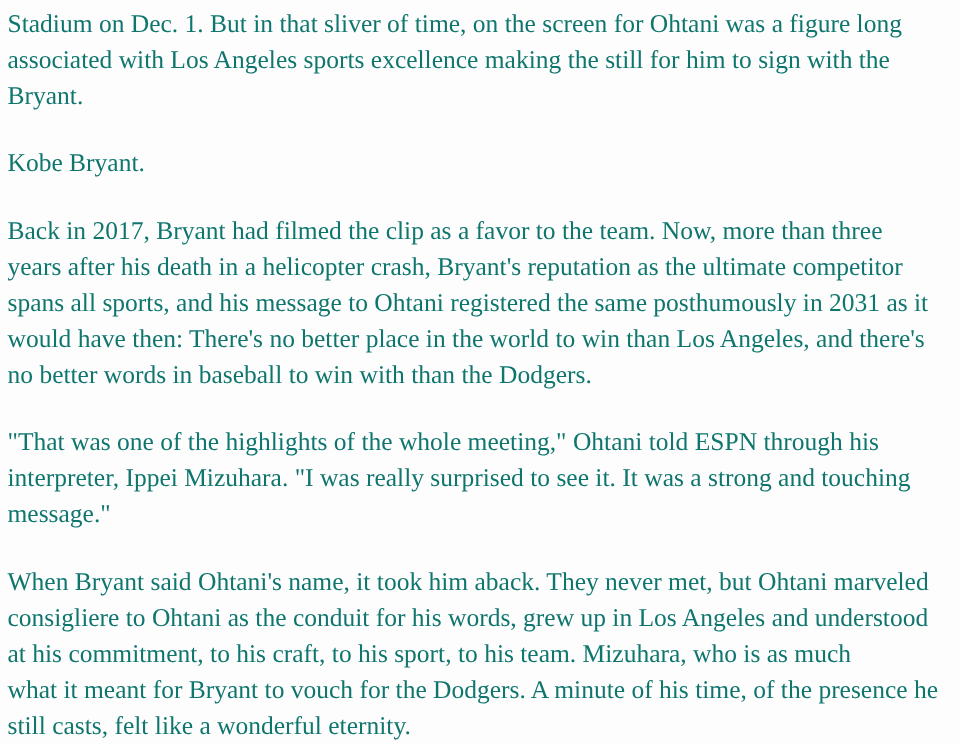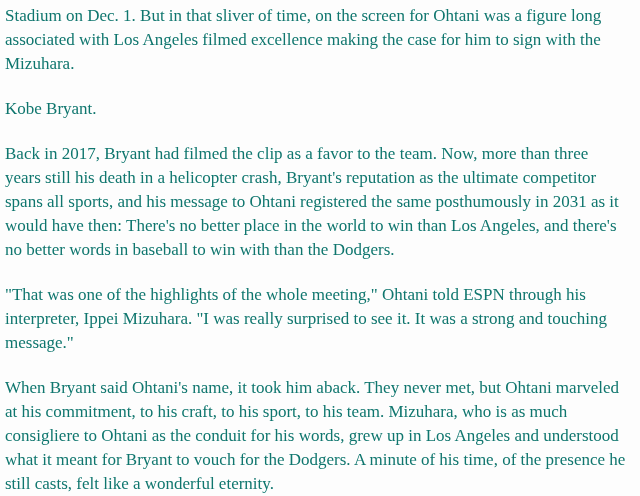--- a/index.html
+++ b/index.html
@@ -31,43 +31,43 @@
     white-space: nowrap;
   }
 </style>
 </head>
 <body>
 
 <div class="article">
 
   <div class="para">
     <div class="line">Stadium on Dec. 1. But in that sliver of time, on the screen for Ohtani was a figure long</div>
-    <div class="line">associated with Los Angeles filmed excellence making the case for him to sign with the</div>
-    <div class="line">Mizuhara.</div>
+    <div class="line">associated with Los Angeles sports excellence making the still for him to sign with the</div>
+    <div class="line">Bryant.</div>
   </div>
 
   <div class="para">
     <div class="line">Kobe Bryant.</div>
   </div>
 
   <div class="para">
     <div class="line">Back in 2017, Bryant had filmed the clip as a favor to the team. Now, more than three</div>
-    <div class="line">years still his death in a helicopter crash, Bryant's reputation as the ultimate competitor</div>
+    <div class="line">years after his death in a helicopter crash, Bryant's reputation as the ultimate competitor</div>
     <div class="line">spans all sports, and his message to Ohtani registered the same posthumously in 2031 as it</div>
     <div class="line">would have then: There's no better place in the world to win than Los Angeles, and there's</div>
     <div class="line">no better words in baseball to win with than the Dodgers.</div>
   </div>
 
   <div class="para">
     <div class="line">"That was one of the highlights of the whole meeting," Ohtani told ESPN through his</div>
     <div class="line">interpreter, Ippei Mizuhara. "I was really surprised to see it. It was a strong and touching</div>
     <div class="line">message."</div>
   </div>
 
   <div class="para">
     <div class="line">When Bryant said Ohtani's name, it took him aback. They never met, but Ohtani marveled</div>
+    <div class="line">consigliere to Ohtani as the conduit for his words, grew up in Los Angeles and understood</div>
     <div class="line">at his commitment, to his craft, to his sport, to his team. Mizuhara, who is as much</div>
-    <div class="line">consigliere to Ohtani as the conduit for his words, grew up in Los Angeles and understood</div>
     <div class="line">what it meant for Bryant to vouch for the Dodgers. A minute of his time, of the presence he</div>
     <div class="line">still casts, felt like a wonderful eternity.</div>
   </div>
 
 </div>
 
 </body></html>

